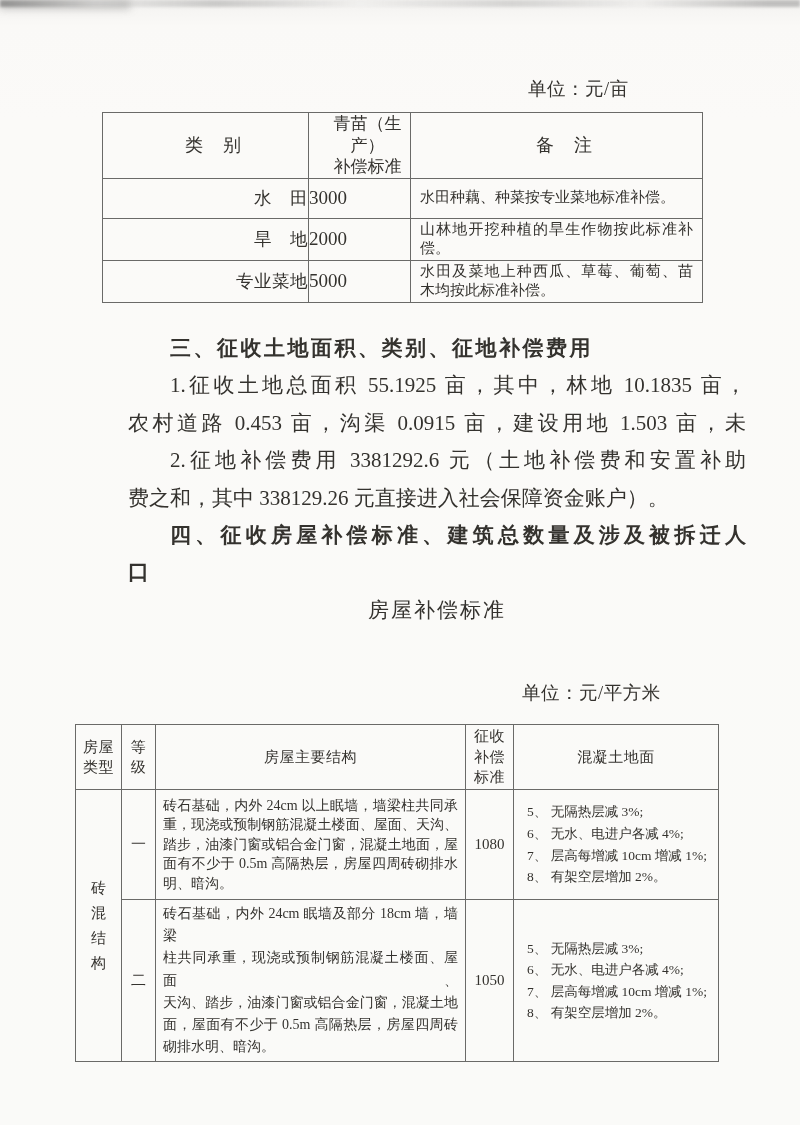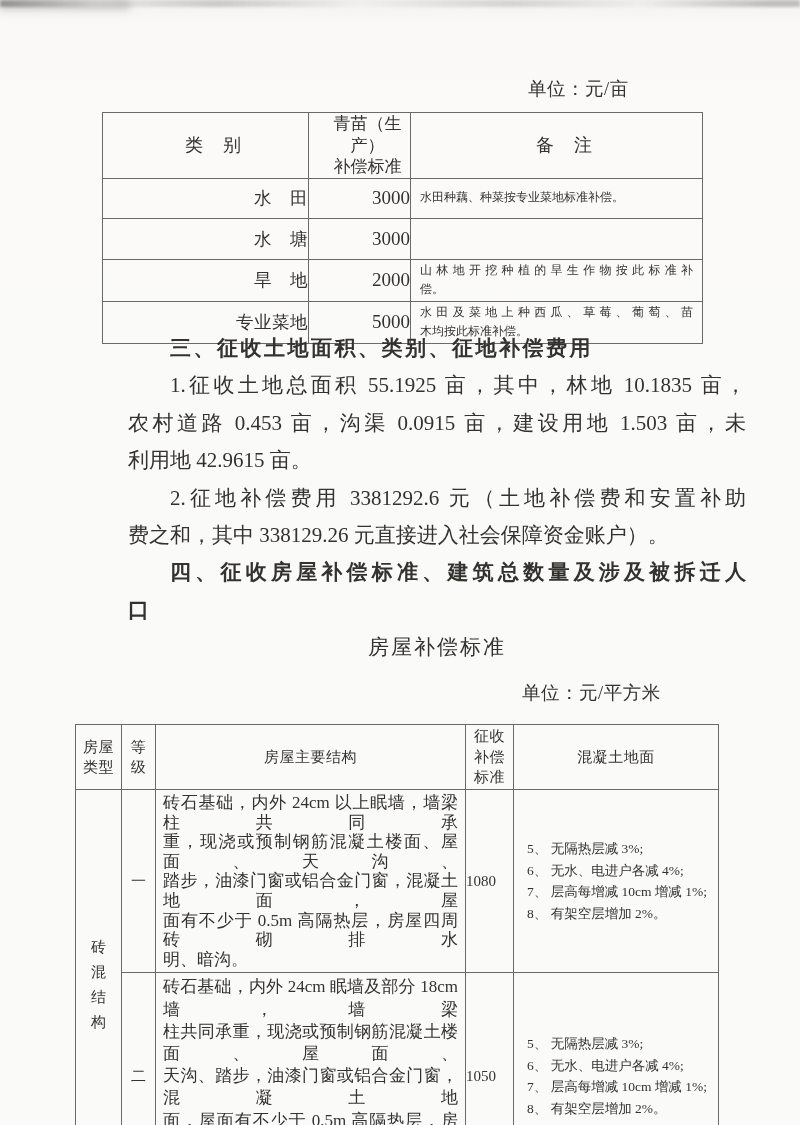--- a/index.html
+++ b/index.html
@@ -27,44 +27,44 @@
   table { border-collapse:collapse; table-layout:fixed; }
   th,td { border:1px solid #6a6a68; vertical-align:middle; font-weight:normal; padding:0; }
 
   
   .t1 { position:absolute; left:102px; top:112px; width:601px; border:1.5px solid #59595а; border-color:#585856; }
   .t1 thead tr { height:43px; }
   .t1 .rr0 { height:40px; } .t1 .rr1 { height:41px; } .t1 .rr2 { height:40px; } .t1 .rr3 { height:39px; }
   .t1 th { font-size:18px; letter-spacing:1px;padding-left:16px; }
   .t1 th.small { font-size:17px; line-height:21.5px; letter-spacing:0; }
   .cat { text-align:right; font-size:17.5px; letter-spacing:.5px; }
-  .std1 { text-align:right; font-size:19px; }
-  .rem { font-size:12px; line-height:19.6px; padding:1px 9px;font-family:Liberation Serif, serif; }
+  .std1 { text-align:left; font-size:19px; }
+  .rem { font-size:15px; line-height:19.6px; padding:1px 9px;font-family:Liberation Serif, serif; }
 
   
   .textblock { position:absolute; left:92px; top:330px; width:618px;
     font-size:21px; line-height:37.4px;margin-left:36px; }
   .textblock div { min-height:37.4px; }
   .ind { padding-left:42px; }
   .jline { text-align:justify; text-align-last:justify; }
   .bold { font-weight:bold; }
   .h3ls { letter-spacing:2.5px; }
   .ttl { text-align:center; letter-spacing:2px; }
 
   
   .t2 { position:absolute; left:75px; top:724px; width:644px; border-color:#585856; }
   .t2 thead tr { height:65px; }
   .t2 th { font-size:15px; line-height:20.5px; letter-spacing:.5px; }
   .t2 .hrow1 { height:110px; } .t2 .hrow2 { height:119px; }
   .type { text-align:center; font-size:15px; line-height:25px; }
   .grade { text-align:center; font-size:15px; }
-  .struct { font-size:17px; padding:3px 7px; }
+  .struct { font-size:14px; padding:3px 7px; }
   .hrow1 .struct div { min-height:19.6px; line-height:19.6px; }
   .hrow2 .struct div { min-height:22.2px; line-height:22.2px; }
-  .std2 { text-align:left; font-size:15px; }
+  .std2 { text-align:center; font-size:15px; }
   .factors { font-size:13.5px; line-height:21.6px; padding:2px 4px 2px 13px; }
   .preline { white-space:pre-line; text-align:center; }
 </style>
 </head>
 <body>
 
 <div class="page">
   <div class="scan-edge"></div>
   <div class="scan-smudge"></div>
 
@@ -85,25 +85,20 @@
       </tr>
     </thead>
     <tbody>
       <tr class="rr0">
         <td class="cat">水　田</td>
         <td class="std1">3000</td>
         <td class="rem">
           <div>水田种藕、种菜按专业菜地标准补偿。</div>
         </td>
       </tr>
-      <tr class="rr1">
-        <td class="cat">水　塘</td>
-        <td class="std1">3000</td>
-        <td class="rem"></td>
-      </tr>
       <tr class="rr2">
         <td class="cat">旱　地</td>
         <td class="std1">2000</td>
         <td class="rem">
           <div class="jline">山林地开挖种植的旱生作物按此标准补</div>
           <div>偿。</div>
         </td>
       </tr>
       <tr class="rr3">
         <td class="cat">专业菜地</td>
@@ -113,21 +108,20 @@
           <div>木均按此标准补偿。</div>
         </td>
       </tr>
     </tbody>
   </table>
 
   <div class="textblock">
     <div class="bold ind h3ls">三、征收土地面积、类别、征地补偿费用</div>
     <div class="jline ind">1.征收土地总面积 55.1925 亩，其中，林地 10.1835 亩，</div>
     <div class="jline">农村道路 0.453 亩，沟渠 0.0915 亩，建设用地 1.503 亩，未</div>
-    <div>利用地 42.9615 亩。</div>
     <div class="jline ind">2.征地补偿费用 3381292.6 元（土地补偿费和安置补助</div>
     <div>费之和，其中 338129.26 元直接进入社会保障资金账户）。</div>
     <div class="bold jline ind">四、征收房屋补偿标准、建筑总数量及涉及被拆迁人</div>
     <div class="bold">口</div>
     <div class="ttl">房屋补偿标准</div>
   </div>
 
   <div class="unit unit2">单位：元/平方米</div>
 
   <table class="t2">

